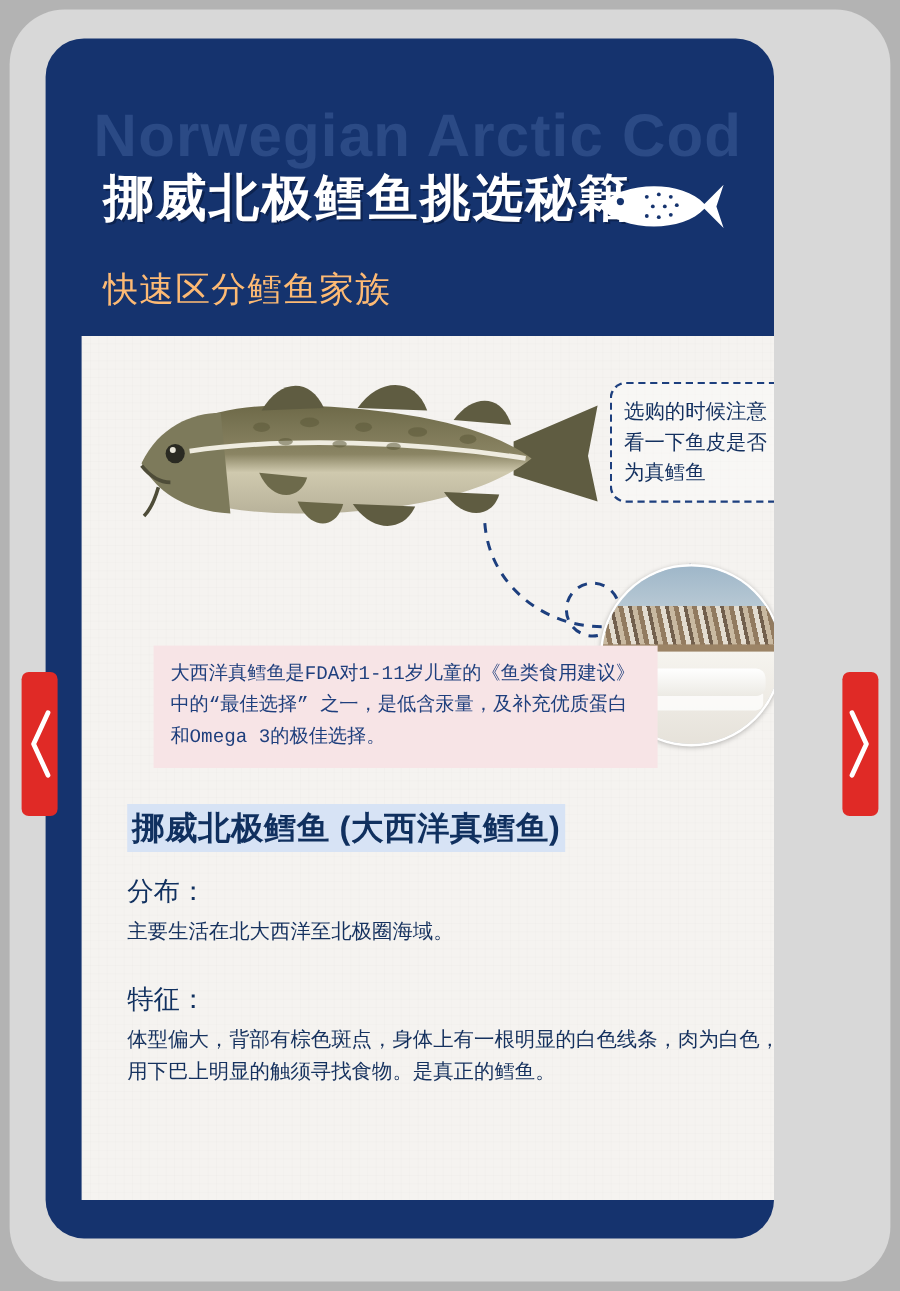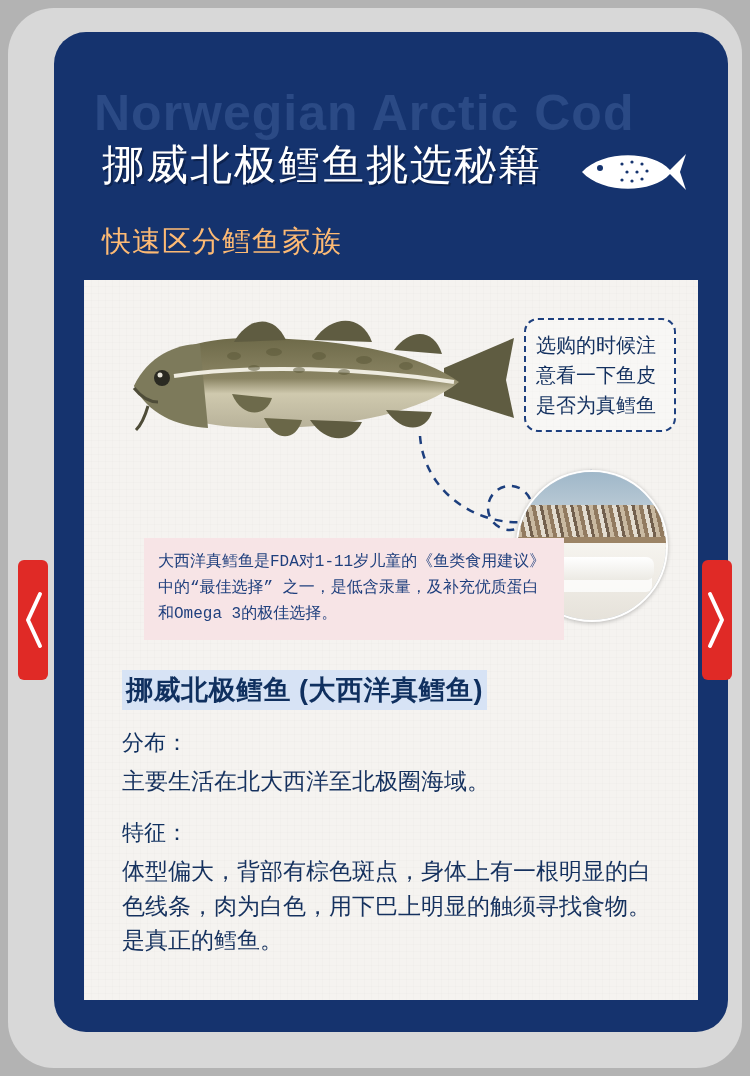--- a/index.html
+++ b/index.html
@@ -29,27 +29,28 @@
     width: 734px;
     height: 1060px;
     border-radius: 46px;
     background: #d8d8d8;
     box-sizing: border-box;
   }
 
   
   .card {
     position: absolute;
-    left: 54px;
+    left: 38px;
     top: 32px;
-    width: 674px;
+    width: 560px;
     height: 1000px;
     background: #15336e;
     border-radius: 32px;
     overflow: hidden;
+    padding-left: 47px;
   }
 
   
   .ghost-title {
     position: absolute;
     left: 40px;
     top: 52px;
     width: 640px;
     font-size: 50px;
     font-weight: bold;
@@ -57,21 +58,21 @@
     letter-spacing: 1px;
     white-space: nowrap;
     user-select: none;
   }
 
   .main-title {
     position: absolute;
     left: 48px;
     top: 105px;
     font-size: 42px;
-    font-weight: normal;
+    font-weight: bold;
     color: #ffffff;
     letter-spacing: 2px;
     text-shadow: 2px 2px 0 #0d2350;
   }
 
   .fish-logo {
     position: absolute;
     right: 38px;
     top: 110px;
     width: 116px;
@@ -123,21 +124,21 @@
   .speech-bubble {
     position: absolute;
     left: 440px;
     top: 38px;
     width: 152px;
     border: 2px dashed #1d3f7e;
     border-radius: 14px;
     padding: 10px 10px;
     box-sizing: border-box;
     color: #13305f;
-    font-size: 20px;
+    font-size: 17px;
     line-height: 1.5;
     background: rgba(255,255,255,0.35);
   }
 
   .dashed-tail {
     position: absolute;
     left: 330px;
     top: 150px;
     width: 200px;
     height: 120px;
@@ -214,21 +215,21 @@
   .label {
     position: absolute;
     left: 38px;
     font-size: 22px;
     font-weight: normal;
     color: #10305f;
   }
   .body-text {
     position: absolute;
     left: 38px;
-    font-size: 23px;
+    font-size: 17px;
     color: #15315e;
     line-height: 1.5;
     width: 548px;
   }
 
   .lbl-dist { top: 448px; }
   .txt-dist { top: 484px; }
   .lbl-feat { top: 538px; text-align: right; }
   .txt-feat { top: 574px; }
 

